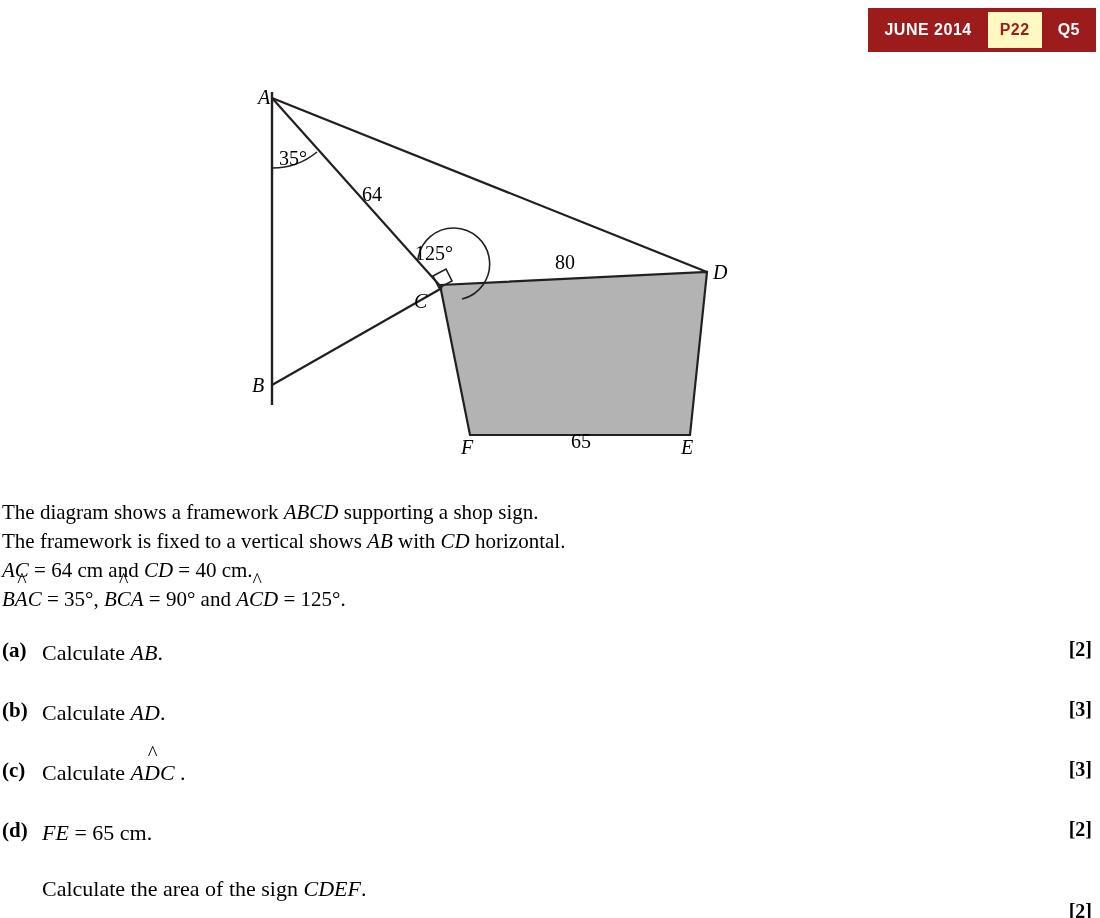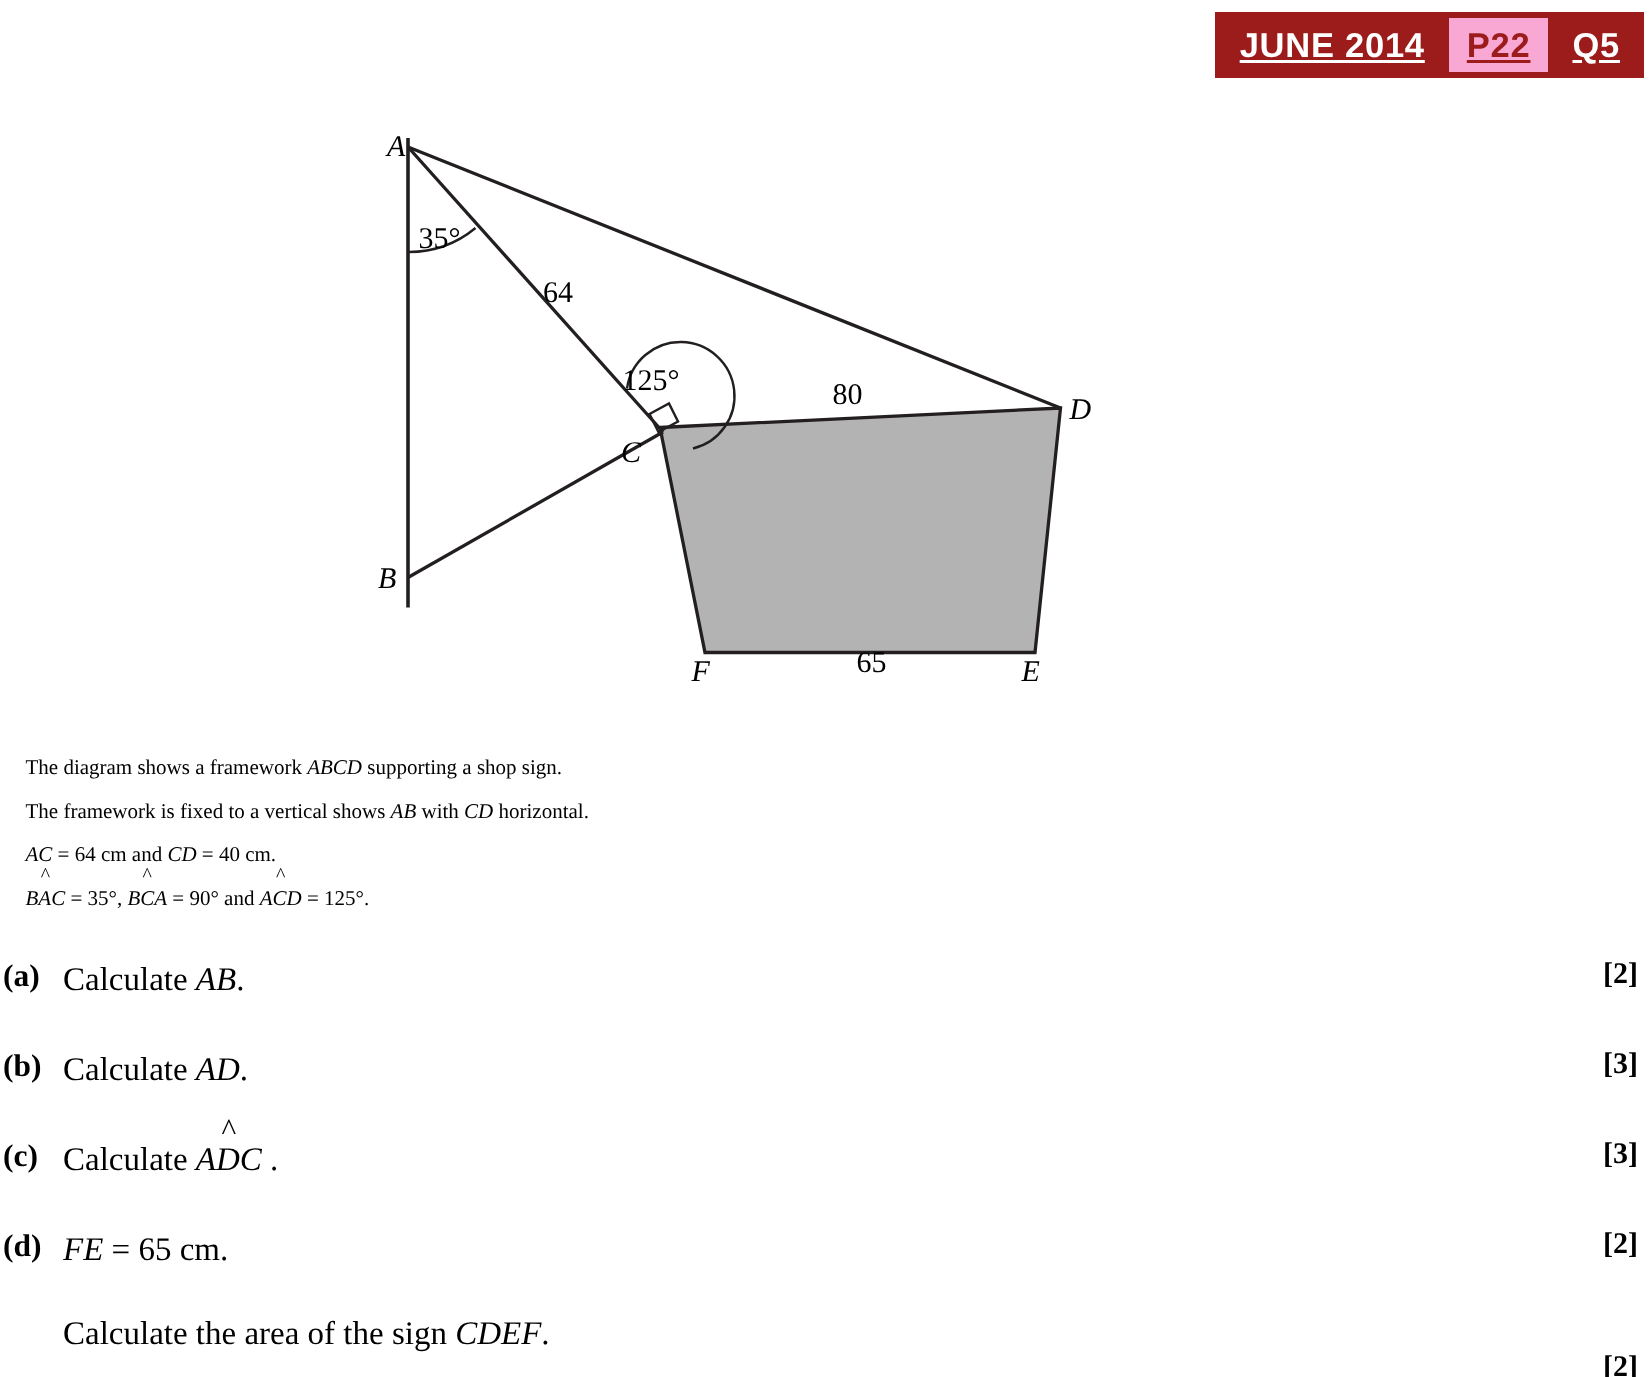--- a/index.html
+++ b/index.html
@@ -27,49 +27,48 @@
     border: 2px solid #9c1c1c;
     height: 44px;
     box-sizing: border-box;
   }
   .exam-badge .cell {
     display: flex;
     align-items: center;
     justify-content: center;
     font-family: "Liberation Sans", sans-serif;
     font-weight: bold;
-    font-size: 23px;
+    font-size: 16px;
     letter-spacing: 0.5px;
     color: #ffffff;
     padding: 0 14px;
-    text-decoration: underline;
   }
   .exam-badge .cell.light {
-    background: #f9a8d4;
+    background: #fef9c3;
     color: #9c1c1c;
     margin: 2px 2px;
     padding: 0 12px;
   }
 
   
   .diagram-wrap {
     position: absolute;
     left: 0;
     top: 60px;
     width: 1100px;
     height: 420px;
   }
 
   
   .statement {
     position: absolute;
-    left: 17px;
+    left: 2px;
     top: 498px;
     width: 900px;
-    font-size: 14px;
+    font-size: 21px;
     line-height: 29px;
   }
   .statement .line { white-space: nowrap; }
   i { font-style: italic; }
 
   .questions {
     position: absolute;
     left: 0;
     top: 638px;
     width: 1100px;

